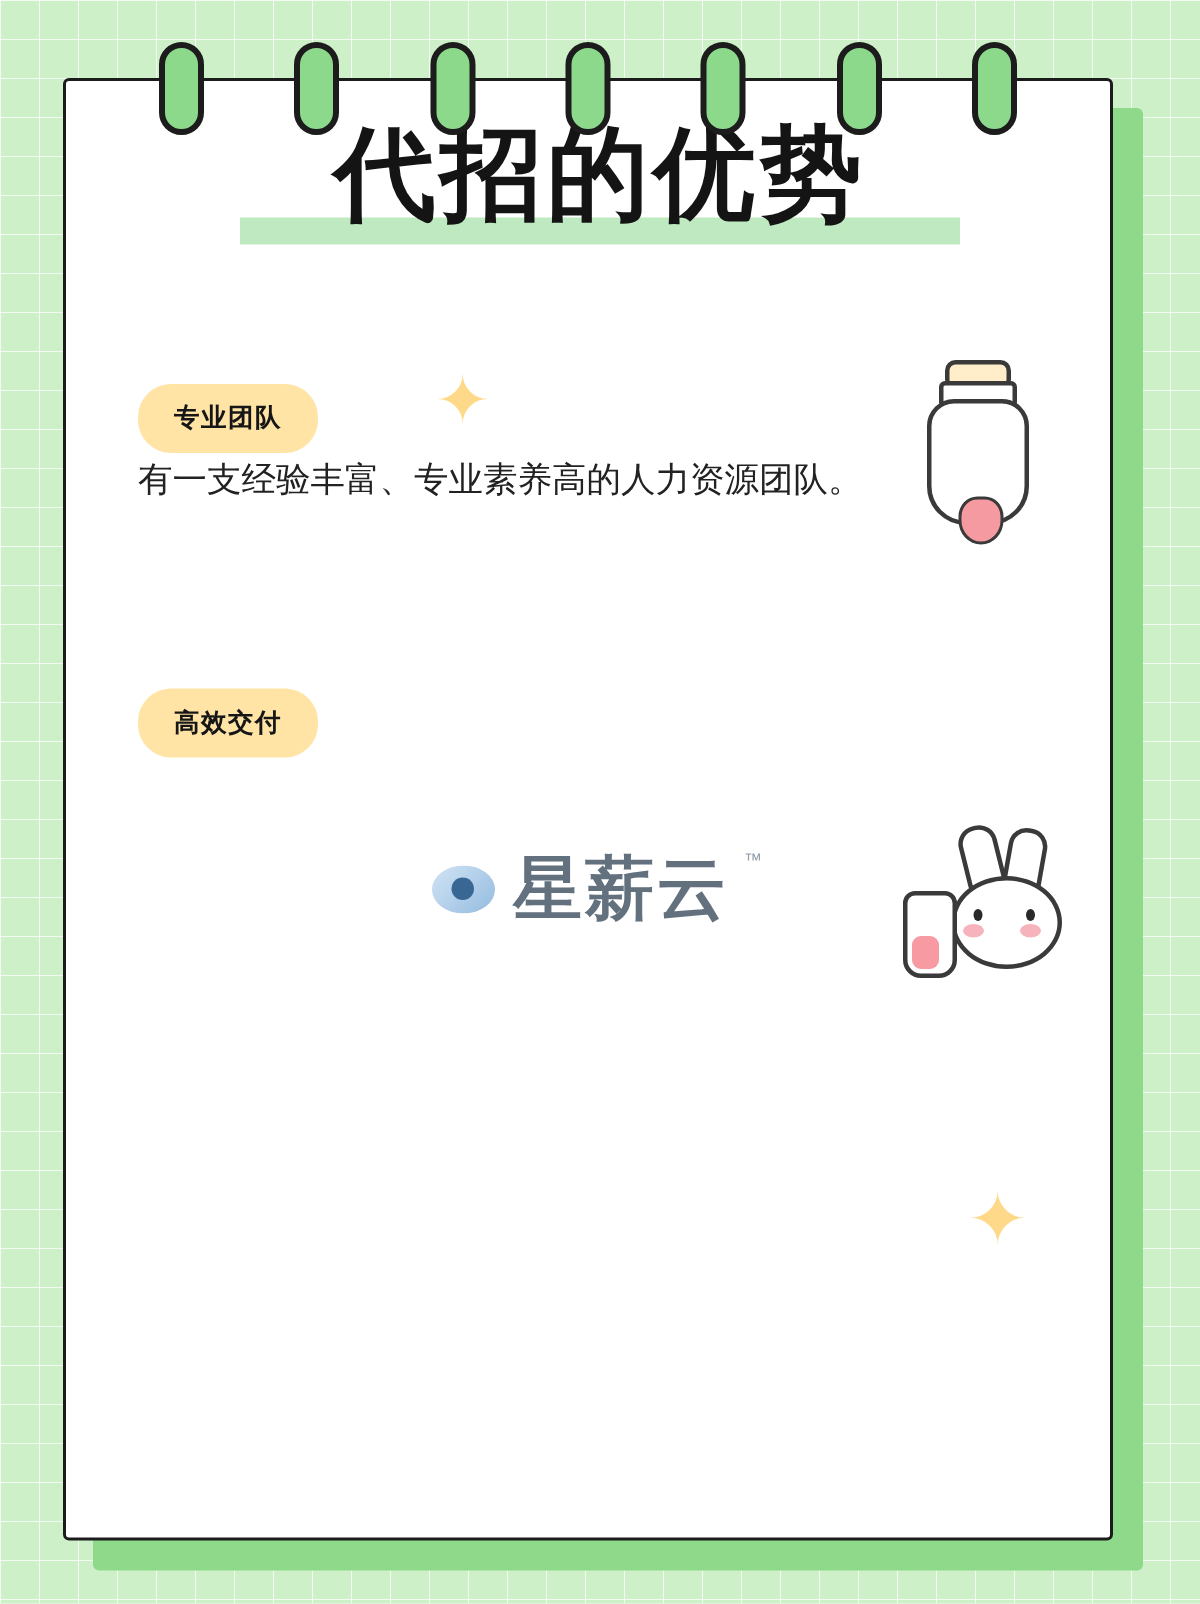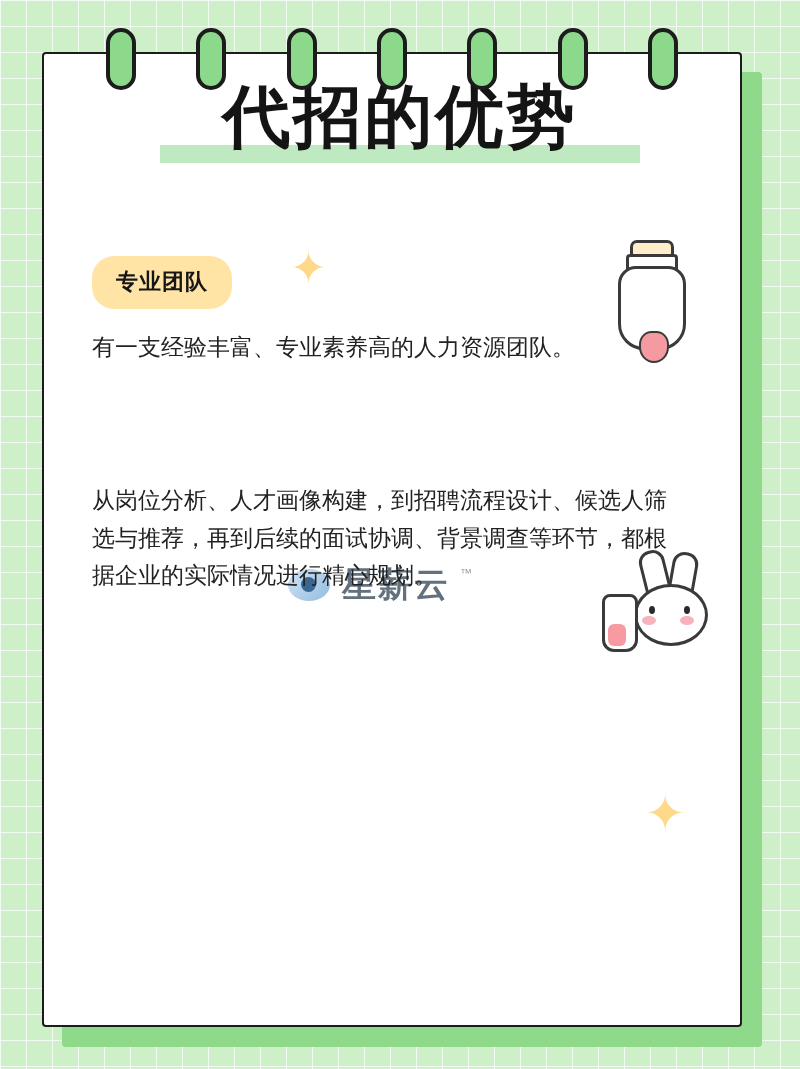--- a/index.html
+++ b/index.html
@@ -108,28 +108,28 @@
     width: 604px;
   }
   .section {
     margin-bottom: 18px;
   }
   .pill {
     display: inline-block;
     background: #ffe4a6;
     border-radius: 22px;
     padding: 11px 24px 12px;
-    font-size: 22px;
+    font-size: 17px;
     font-weight: bold;
     color: #161616;
     font-family: "DejaVu Sans", "Liberation Sans", sans-serif;
     letter-spacing: 1px;
   }
   .para {
-    margin-top: 20px;
+    margin-top: 0;
     font-size: 23px;
     line-height: 1.62;
     color: #222222;
     font-family: "DejaVu Sans", "Liberation Sans", sans-serif;
     max-width: 586px;
   }
 
   .gap-lg { height: 22px; }
 
   
@@ -264,21 +264,21 @@
   .watermark .eye-mark:after {
     content: "";
     position: absolute;
     left: 13px; top: 8px;
     width: 15px; height: 15px;
     border-radius: 50%;
     background: #2f5f8f;
   }
   .watermark .wm-text {
     font-family: "DejaVu Sans", "Liberation Sans", sans-serif;
-    font-size: 34px;
+    font-size: 46px;
     font-weight: bold;
     color: #5b6a78;
     letter-spacing: 2px;
   }
   .watermark .wm-tm {
     font-size: 12px;
     color: #8a97a3;
     align-self: flex-start;
     margin-top: 4px;
   }
@@ -342,21 +342,21 @@
     <div class="pill">专业团队</div>
     <div class="para">有一支经验丰富、专业素养高的人力资源团队。</div>
   </div>
 
   <div class="gap-lg"></div>
 
 
   <div style="height:56px"></div>
 
   <div class="section">
-    <div class="para">从岗位分析、人才画像构建，到招聘流程设计、候选人筛选与推荐，再到后续的面试协调、背景调查等环节，都根据企业的实际情况进行精心规划。</div>
   </div>
 
   <div style="height:6px"></div>
 
   <div class="section">
+    <div class="pill">高效交付</div>
   </div>
 
 </div>
 
 </body></html>

